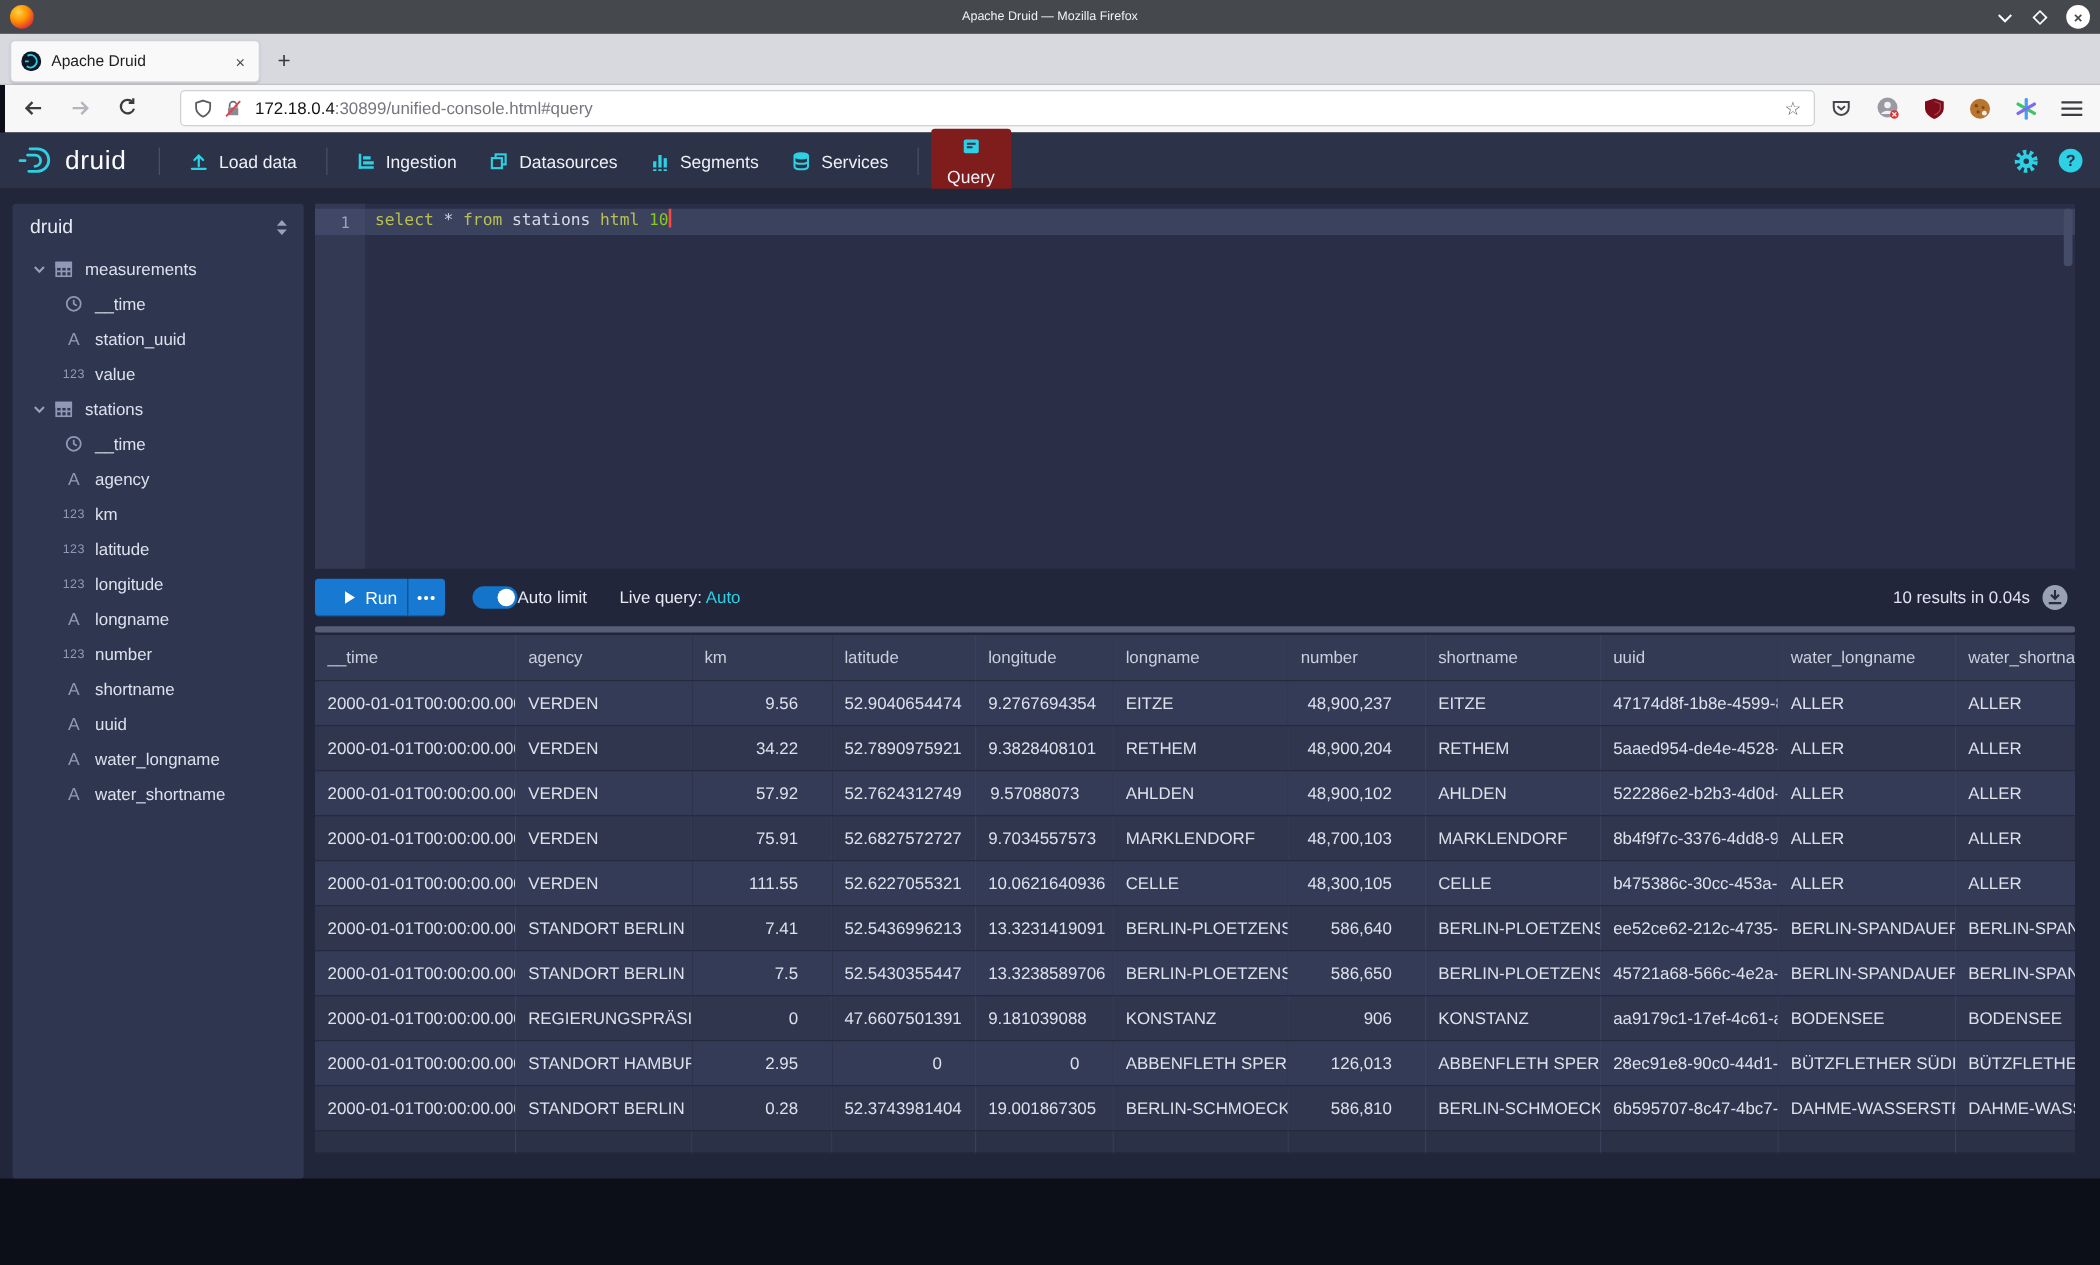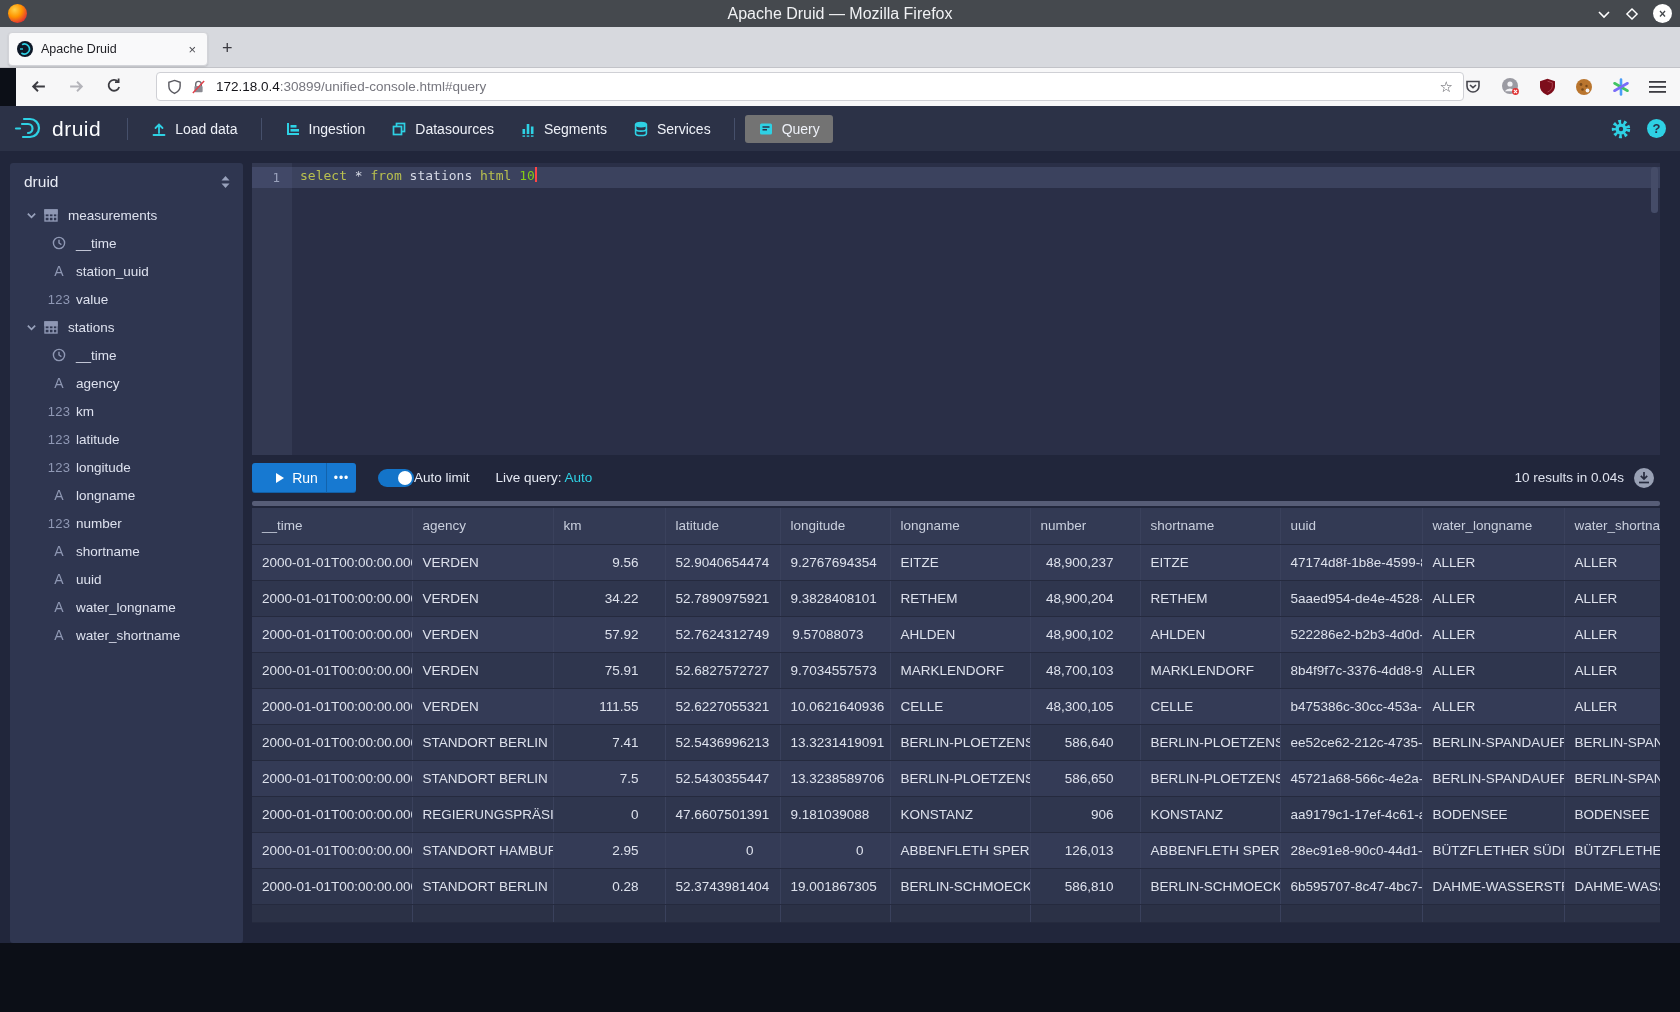--- a/index.html
+++ b/index.html
@@ -4,69 +4,69 @@
 <style>
   * { margin:0; padding:0; box-sizing:border-box; }
   html,body { width:1680px; height:1012px; overflow:hidden; }
   body { position:relative; font-family:"Liberation Sans",sans-serif; background:#0c0f17; }
   svg { display:block; }
 
   
   .titlebar { position:absolute; top:0; left:0; right:0; height:27px; background:#45494e; display:flex; align-items:center; }
   .ff-logo { position:absolute; left:8px; top:4px; width:19px; height:19px; border-radius:50%;
              background:radial-gradient(circle at 35% 30%, #ffd24a 0%, #ff9500 40%, #e8442c 70%, #a10d44 100%); }
-  .win-title { width:100%; text-align:center; color:#f1f2f4; font-size:16px; }
+  .win-title { width:100%; text-align:center; color:#f1f2f4; font-size:10px; }
   .win-controls { position:absolute; right:8px; top:0; height:27px; display:flex; align-items:center; gap:14px; }
   .win-close { width:19px; height:19px; border-radius:50%; background:#fff; color:#45494e; font-size:12px; font-weight:bold; display:flex; align-items:center; justify-content:center; }
 
   
   .tabbar { position:absolute; top:27px; left:0; right:0; height:41px; background:#d7d9de; border-bottom:1px solid #c2c3c8; }
   .tab { position:absolute; left:8px; top:5px; width:200px; height:34px; background:#f9f9fa; border:1px solid #d2d3d8; border-radius:4px; display:flex; align-items:center; padding:0 8px; box-shadow:0 1px 2px rgba(0,0,0,.12); }
   .tab-title { flex:1; font-size:12.5px; color:#1d1d22; margin-left:8px; white-space:nowrap; overflow:hidden; }
   .tab-close { color:#4c4c52; font-size:13px; padding:0 3px; }
   .newtab { position:absolute; left:222px; top:12px; font-size:18px; color:#3a3a40; line-height:18px; }
 
   
-  .toolbar { position:absolute; top:68px; left:16px; right:0; height:38px; background:#f7f7f8; }
+  .toolbar { position:absolute; top:68px; left:4px; right:0; height:38px; background:#f7f7f8; }
   .nav-ic { position:absolute; top:10px; }
   .urlfield { position:absolute; left:140px; top:4px; width:1308px; height:29px; background:#fff; border:1px solid #cfd0d5; border-radius:4px; display:flex; align-items:center; padding:0 10px; }
   .url-text { font-size:13.5px; margin-left:10px; white-space:nowrap; overflow:hidden; flex:1; }
   .url-host { color:#15151a; }
   .url-rest { color:#76767e; }
   .url-star { color:#55555c; font-size:15px; }
   .tool-right { position:absolute; right:14px; top:9px; display:flex; gap:19px; align-items:center; }
 
   
   .druidbar { position:absolute; top:106px; left:0; right:0; height:45px; background:#2c3247; display:flex; align-items:center; color:#eef1f8; }
   .brand { display:flex; align-items:center; gap:8px; padding:0 16px 0 14px; }
   .brand-name { font-size:21px; color:#fbfcfe; letter-spacing:.5px; }
   .vsep { width:1px; height:22px; background:#46506b; margin:0 10px; }
   .navitem { display:flex; align-items:center; gap:8px; font-size:14px; padding:6px 13px; border-radius:3px; }
-  .navitem.active { background:#737373; }
+  .navitem.active { background:#7f1d1d;flex-direction:column; }
   .druid-right { position:absolute; right:14px; display:flex; gap:16px; align-items:center; }
   .help-circle { width:19px; height:19px; border-radius:50%; background:var(--accent,#2ed1e4); color:#273049; font-weight:bold; font-size:13px; display:flex; align-items:center; justify-content:center; }
 
   
   .page { position:absolute; top:151px; left:0; width:1680px; height:792px; background:#21263b; }
   .bottomband { position:absolute; top:943px; left:0; right:0; height:69px; background:#0c0f17; }
 
   
   .sidebar { position:absolute; left:10px; top:12px; width:233px; height:780px; background:#2f3650; border-radius:3px; overflow:hidden; }
   .schema-head { height:38px; display:flex; align-items:center; justify-content:space-between; padding:0 12px 0 14px; }
   .schema-name { color:#e8ebf4; font-size:15.5px; }
   .tree-item { height:28px; display:flex; align-items:center; color:#dde1ee; font-size:13.5px; padding-left:40px; position:relative; }
   .tree-item .lbl { margin-left:8px; }
   .tree-item .chev { display:none; position:absolute; left:16px; }
   .tree-item .ic { display:none; align-items:center; justify-content:center; width:18px; color:#8f98b4; }
   .tree-item.t-table { padding-left:32px; }
   .tree-item.t-table .chev { display:block; }
   .tree-item.t-table .ic-table { display:inline-flex; }
   .tree-item.t-time .ic-time { display:inline-flex; }
   .tree-item.t-string .ic-string { display:inline-flex; font-size:14px; }
-  .tree-item.t-number .ic-number { display:inline-flex; font-size:13px; letter-spacing:.3px; }
+  .tree-item.t-number .ic-number { display:inline-flex; font-size:10px; letter-spacing:.3px; }
 
   
   .main { position:absolute; left:252px; top:0; width:1408px; height:792px; }
 
   .editor { position:absolute; top:12px; left:0; right:0; height:292px; background:#2a2f47; }
   .gutter { position:absolute; left:0; top:0; bottom:0; width:40px; background:#333952; }
   .active-line { position:absolute; left:0; right:0; top:4px; height:21px; background:#3b425e; }
   .gutter-num { position:absolute; left:0; top:4px; width:40px; height:21px; background:#414867; color:#9aa2bc; font:12.5px "DejaVu Sans Mono",monospace; text-align:right; padding:3px 12px 0 0; }
   .code-line { position:absolute; left:48px; top:4px; height:21px; line-height:21px; font:13px "DejaVu Sans Mono",monospace; white-space:pre; }
   .tok-kw { color:#b9c04f; }

